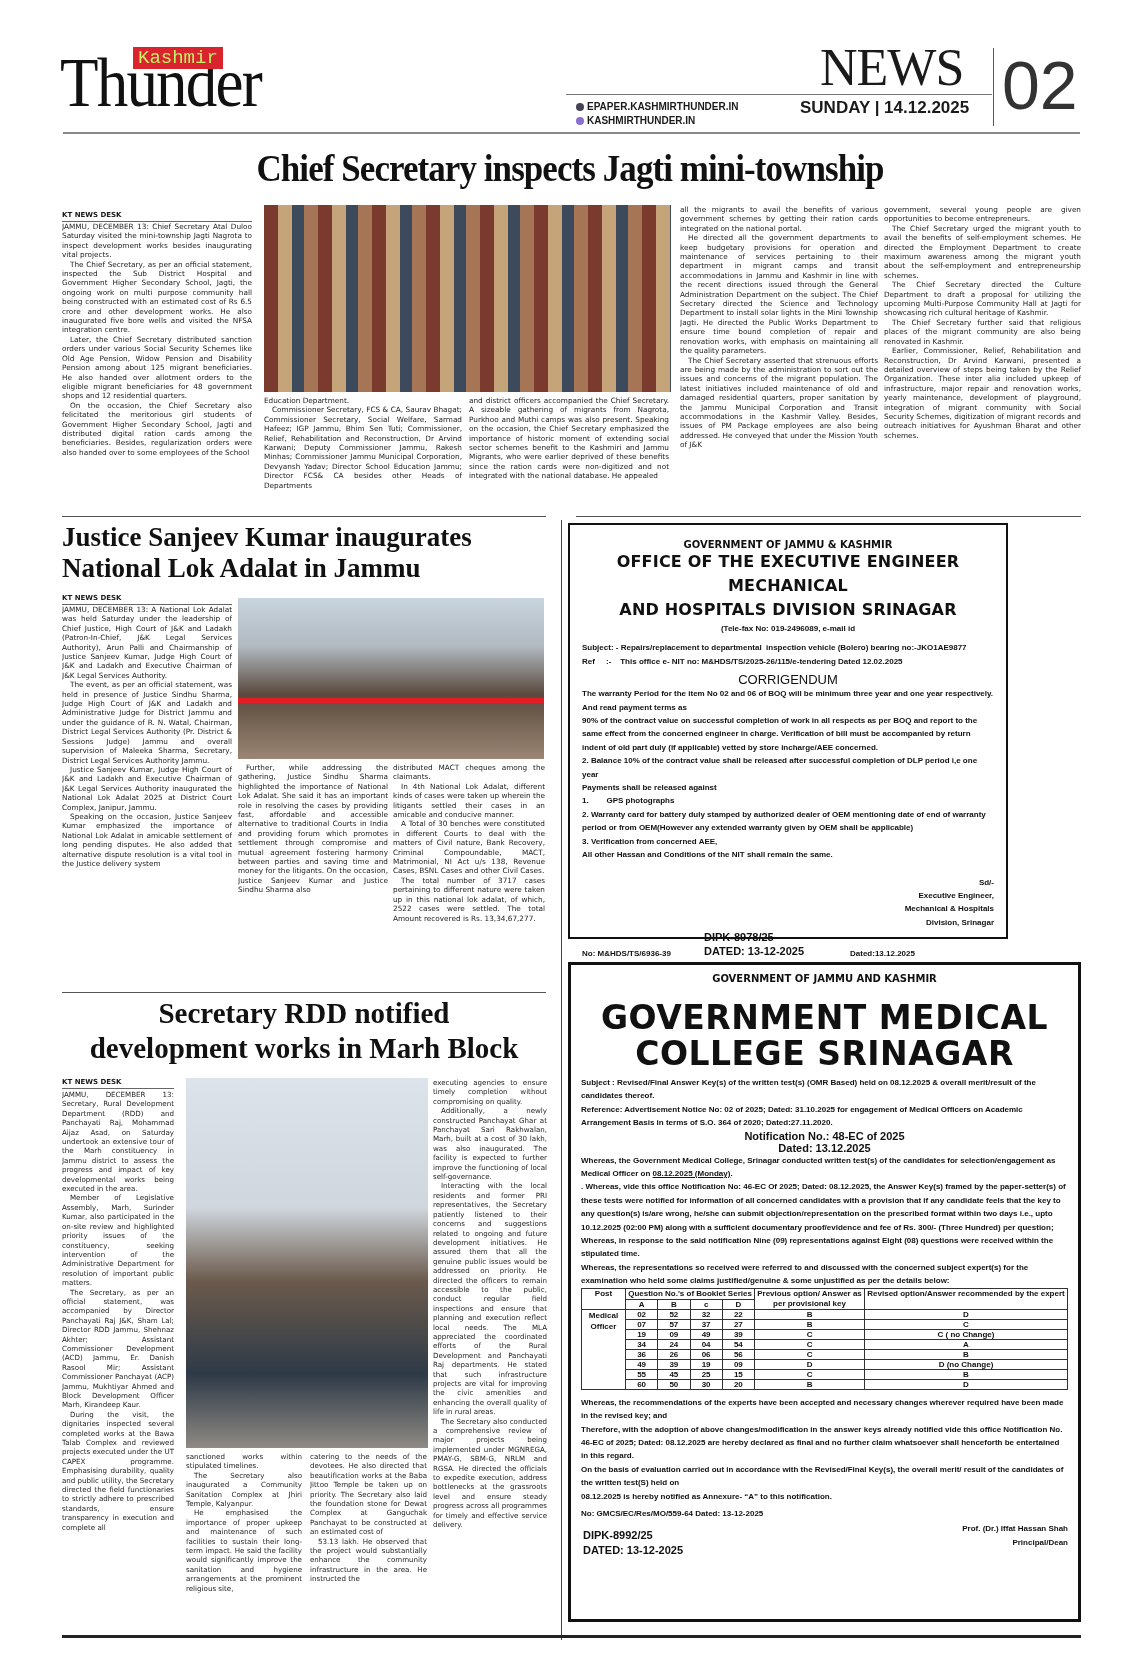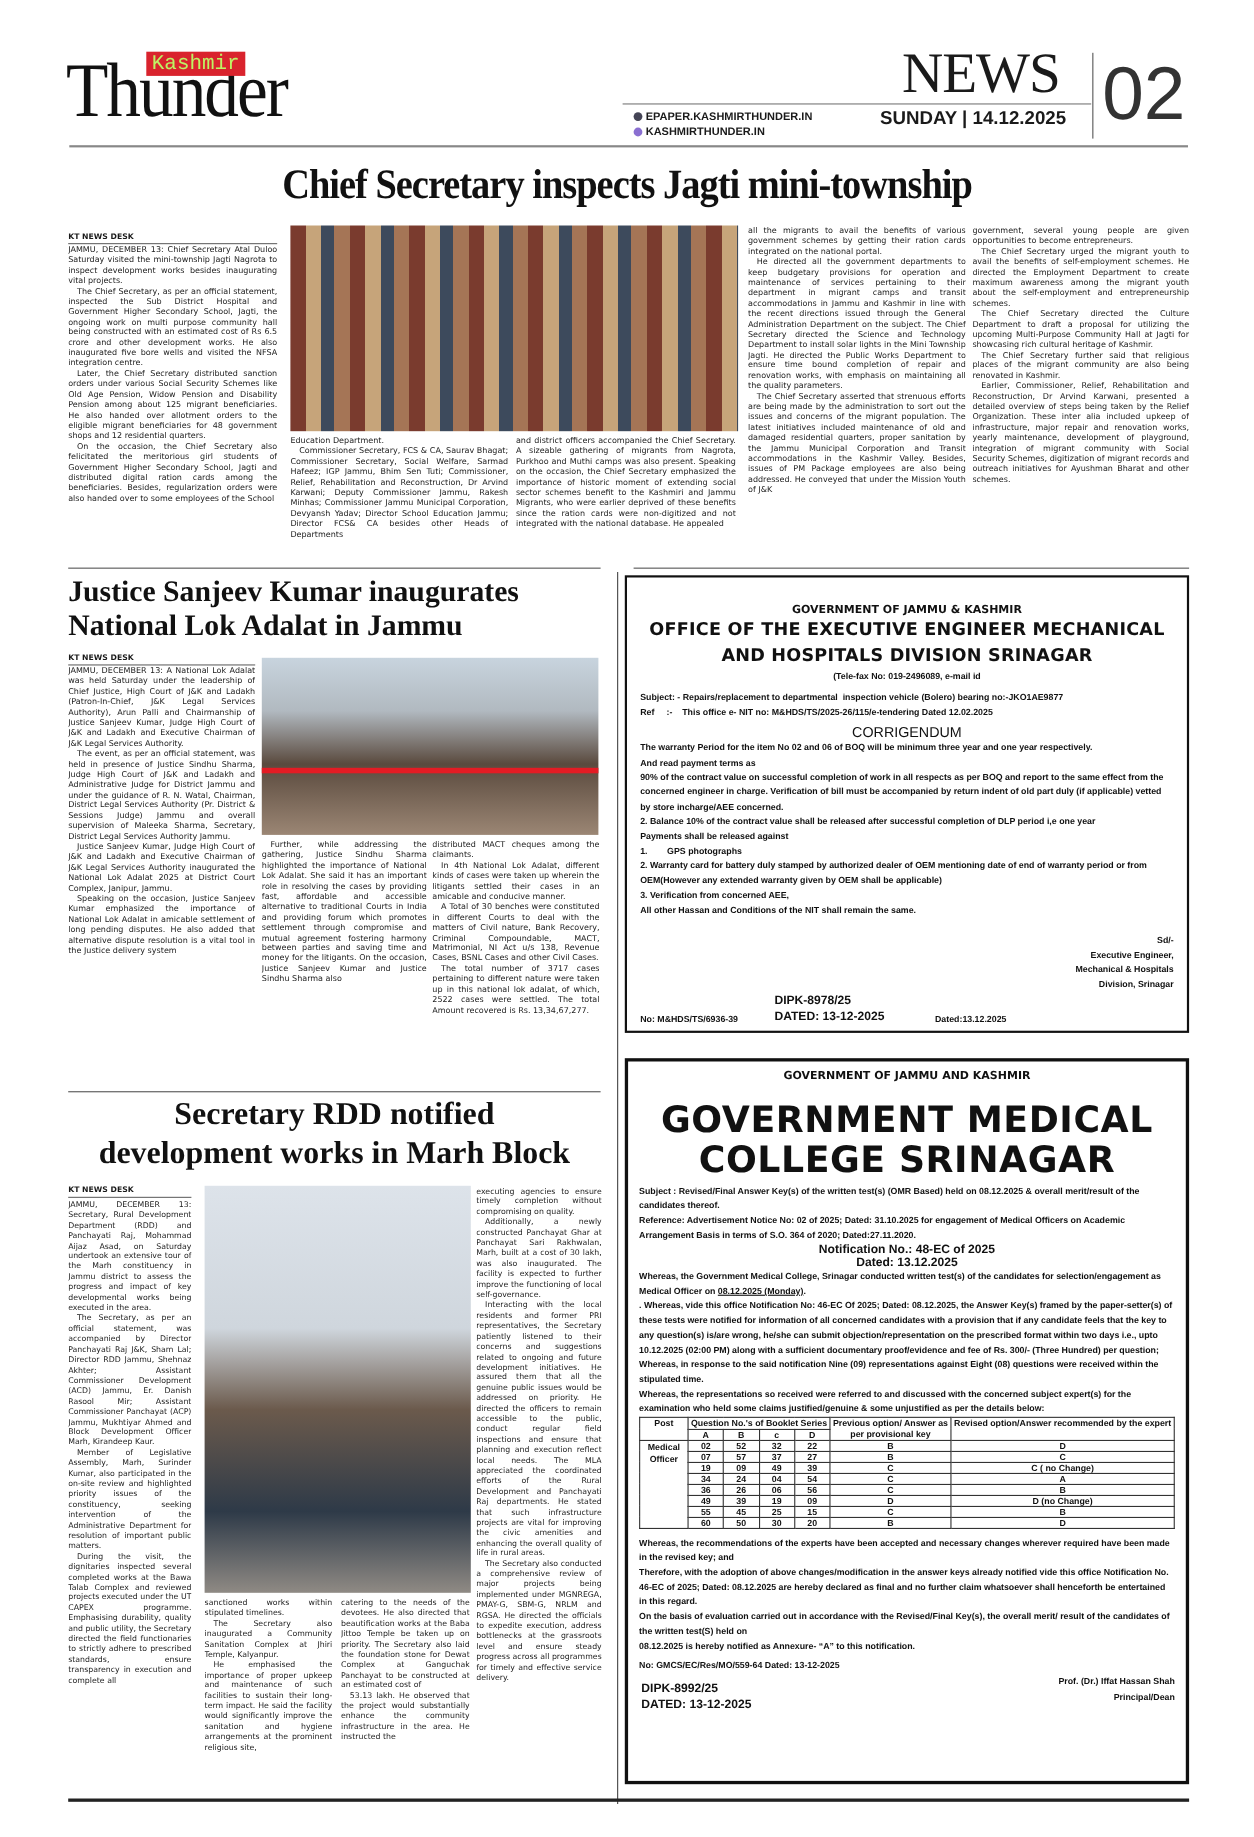--- a/index.html
+++ b/index.html
@@ -117,22 +117,22 @@
 <div class="abs rule-v" style="left:561px; top:520px; height:1120px;"></div>
 <div class="abs rule-h" style="left:62px; top:992px; width:484px; height:1px; background:#555;"></div>
 
 <div class="abs headline" style="left:62px; top:996px; width:484px; text-align:center; font-size:29px; line-height:35px; font-family:'Liberation Serif',serif;">
   <div>Secretary RDD notified</div>
   <div>development works in Marh Block</div>
 </div>
 <div class="abs byline" style="left:62px; top:1078px; width:112px;">KT NEWS DESK</div>
 <div class="abs col" style="left:62px; top:1090px; width:112px; height:540px; font-size:7.1px;">
   <p class="first">JAMMU, DECEMBER 13: Secretary, Rural Development Department (RDD) and Panchayati Raj, Mohammad Aijaz Asad, on Saturday undertook an extensive tour of the Marh constituency in Jammu district to assess the progress and impact of key developmental works being executed in the area.</p>
+  <p>Member of Legislative Assembly, Marh, Surinder Kumar, also participated in the on-site review and highlighted priority issues of the constituency, seeking intervention of the Administrative Department for resolution of important public matters.</p>
   <p>The Secretary, as per an official statement, was accompanied by Director Panchayati Raj J&amp;K, Sham Lal; Director RDD Jammu, Shehnaz Akhter; Assistant Commissioner Development (ACD) Jammu, Er. Danish Rasool Mir; Assistant Commissioner Panchayat (ACP) Jammu, Mukhtiyar Ahmed and Block Development Officer Marh, Kirandeep Kaur.</p>
-  <p>Member of Legislative Assembly, Marh, Surinder Kumar, also participated in the on-site review and highlighted priority issues of the constituency, seeking intervention of the Administrative Department for resolution of important public matters.</p>
   <p>During the visit, the dignitaries inspected several completed works at the Bawa Talab Complex and reviewed projects executed under the UT CAPEX programme. Emphasising durability, quality and public utility, the Secretary directed the field functionaries to strictly adhere to prescribed standards, ensure transparency in execution and complete all</p>
 </div>
 <div class="abs photo" style="left:186px; top:1078px; width:242px; height:370px; background: linear-gradient(180deg,#dde3ea 0%,#cfd6dd 35%,#6b5a4c 55%,#2e3a48 80%,#8f8a84 100%);"></div>
 <div class="abs col" style="left:186px; top:1452px; width:116px; height:178px; font-size:7.1px;">
   <p class="first">sanctioned works within stipulated timelines.</p>
   <p>The Secretary also inaugurated a Community Sanitation Complex at Jhiri Temple, Kalyanpur.</p>
   <p>He emphasised the importance of proper upkeep and maintenance of such facilities to sustain their long-term impact. He said the facility would significantly improve the sanitation and hygiene arrangements at the prominent religious site,</p>
 </div>
 <div class="abs col" style="left:310px; top:1452px; width:117px; height:178px; font-size:7.1px;">
   <p class="first">catering to the needs of the devotees. He also directed that beautification works at the Baba Jittoo Temple be taken up on priority. The Secretary also laid the foundation stone for Dewat Complex at Ganguchak Panchayat to be constructed at an estimated cost of</p>
@@ -140,21 +140,21 @@
 </div>
 <div class="abs col" style="left:433px; top:1078px; width:114px; height:552px; font-size:7.1px;">
   <p class="first">executing agencies to ensure timely completion without compromising on quality.</p>
   <p>Additionally, a newly constructed Panchayat Ghar at Panchayat Sari Rakhwalan, Marh, built at a cost of 30 lakh, was also inaugurated. The facility is expected to further improve the functioning of local self-governance.</p>
   <p>Interacting with the local residents and former PRI representatives, the Secretary patiently listened to their concerns and suggestions related to ongoing and future development initiatives. He assured them that all the genuine public issues would be addressed on priority. He directed the officers to remain accessible to the public, conduct regular field inspections and ensure that planning and execution reflect local needs. The MLA appreciated the coordinated efforts of the Rural Development and Panchayati Raj departments. He stated that such infrastructure projects are vital for improving the civic amenities and enhancing the overall quality of life in rural areas.</p>
   <p>The Secretary also conducted a comprehensive review of major projects being implemented under MGNREGA, PMAY-G, SBM-G, NRLM and RGSA. He directed the officials to expedite execution, address bottlenecks at the grassroots level and ensure steady progress across all programmes for timely and effective service delivery.</p>
 </div>
 
 <div class="abs rule-h" style="left:62px; top:1635px; width:1019px; height:3px; background:#222;"></div>
 
-<div class="abs ad" style="left:568px; top:523px; width:513px; height:416px; padding:22px 12px;">
+<div class="abs ad" style="left:568px; top:523px; width:440px; height:416px; padding:12px 12px;">
   <div class="gov" style="margin-top:2px;">GOVERNMENT OF JAMMU &amp; KASHMIR</div>
   <div class="office">OFFICE OF THE EXECUTIVE ENGINEER MECHANICAL</div>
   <div class="office">AND HOSPITALS DIVISION SRINAGAR</div>
   <div class="small center" style="font-size:8px;">(Tele-fax No: 019-2496089, e-mail id</div>
   <div class="small" style="margin-top:6px; white-space:pre;">Subject: - Repairs/replacement to departmental  inspection vehicle (Bolero) bearing no:-JKO1AE9877</div>
   <div class="small" style="white-space:pre;">Ref     :-    This office e- NIT no: M&amp;HDS/TS/2025-26/115/e-tendering Dated 12.02.2025</div>
   <div class="corr" style="margin-top:4px;">CORRIGENDUM</div>
   <div class="small">
     <div>The warranty Period for the item No 02  and 06 of BOQ  will be minimum three year and one year respectively.</div>
     <div>And read payment terms as</div>

